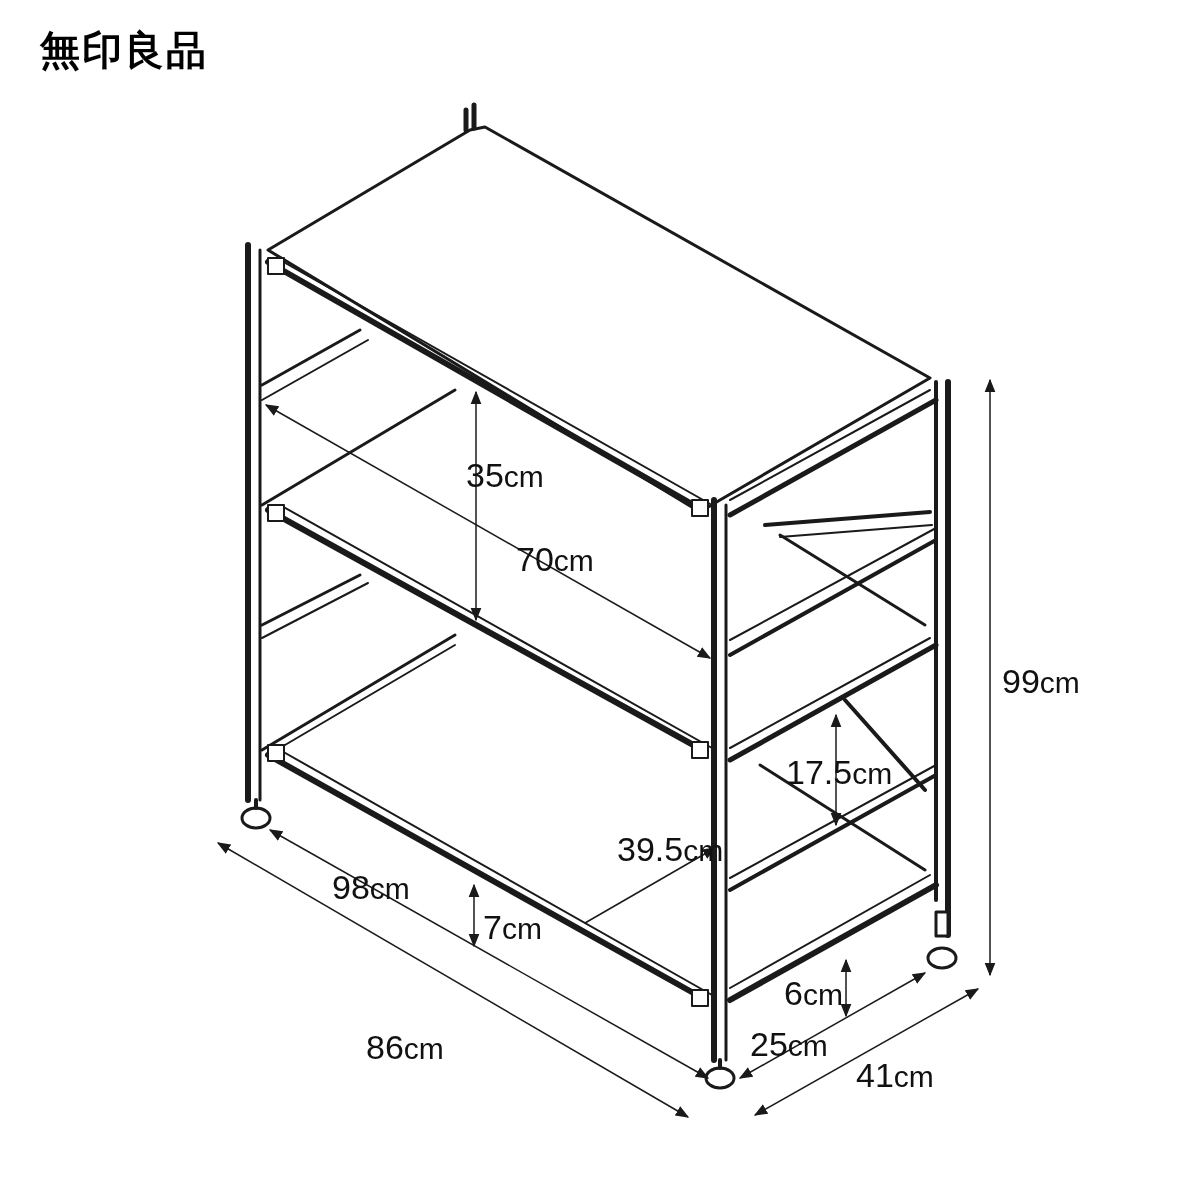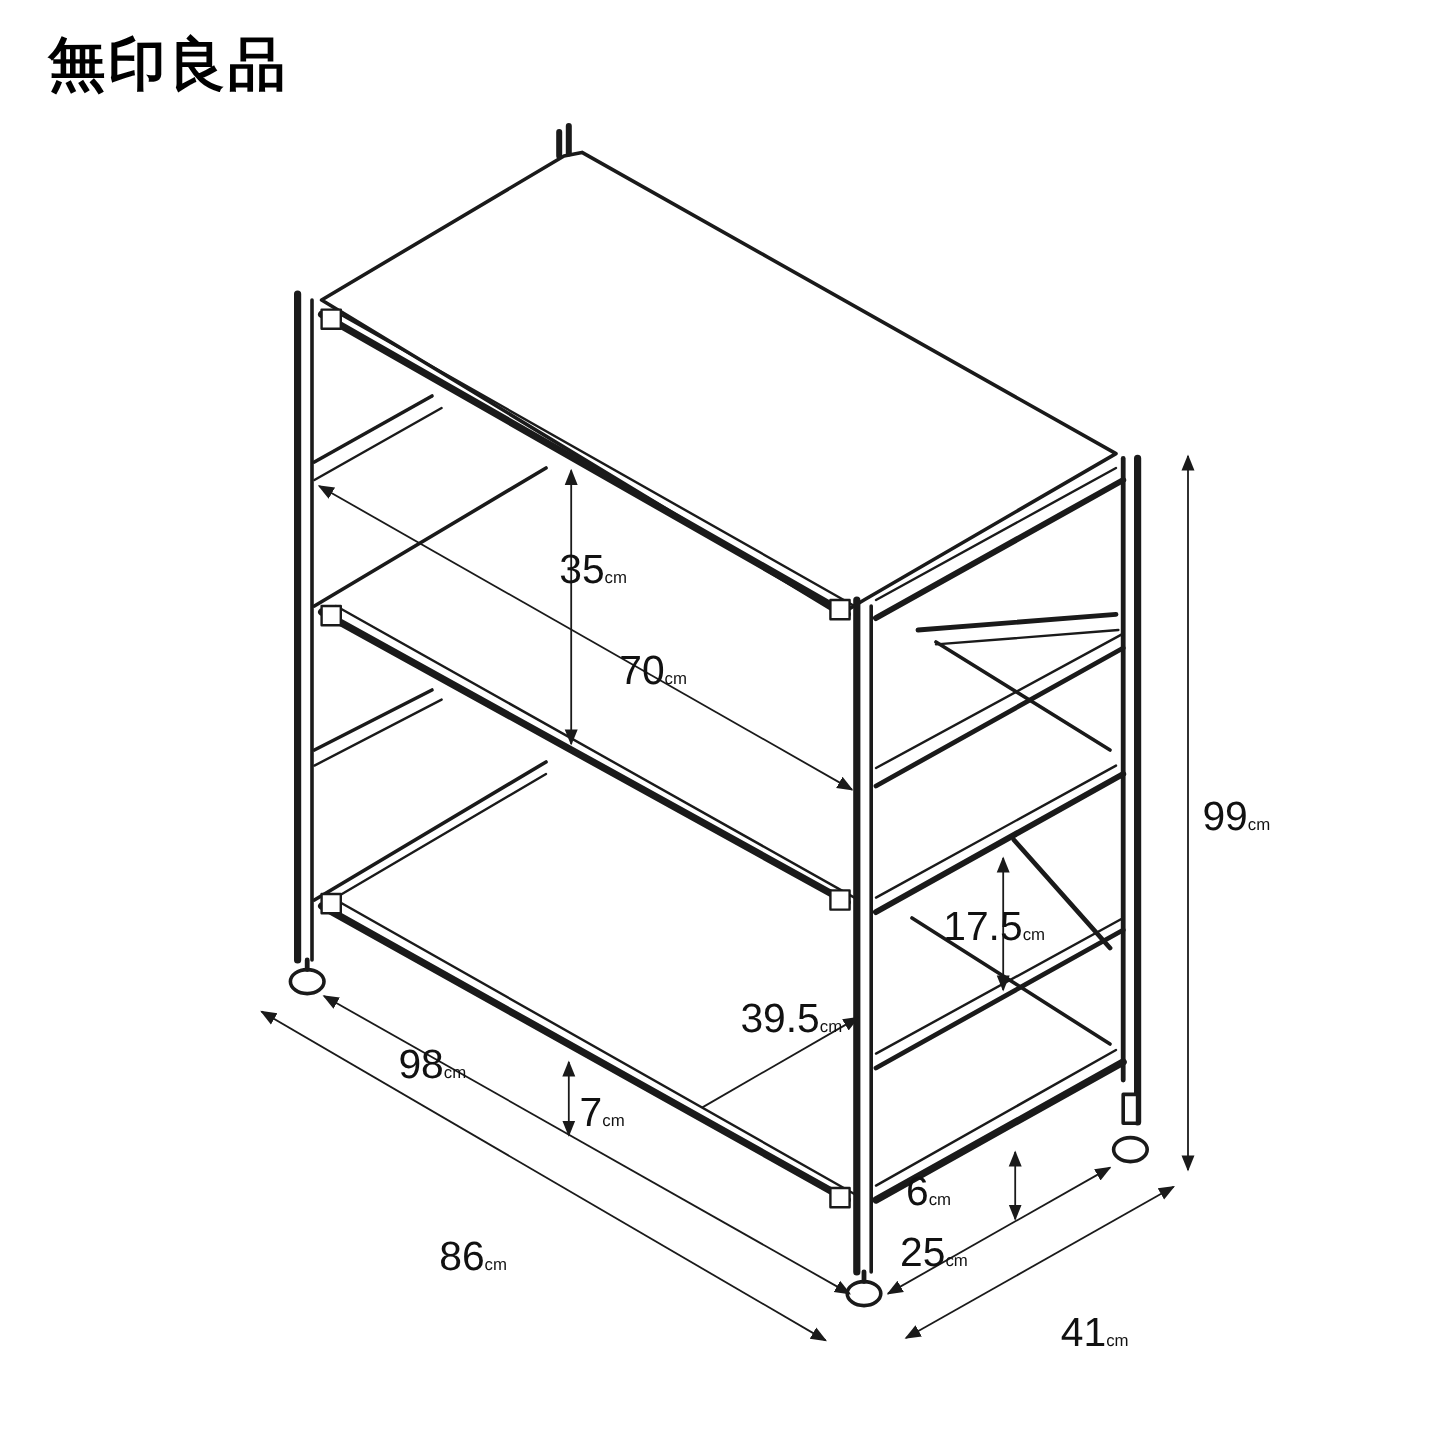--- a/index.html
+++ b/index.html
@@ -1,30 +1,30 @@
 <!DOCTYPE html>
 <html><head>
   <meta charset="utf-8">
   <style>
     html, body { margin: 0; padding: 0; background: #ffffff; }
     body { width: 1200px; height: 1200px; position: relative; overflow: hidden; font-family: "Liberation Sans", sans-serif; }
     .brand {
       position: absolute; left: 40px; top: 30px;
       font-family: "DejaVu Sans", sans-serif;
-      font-weight: 900; font-size: 48px; letter-spacing: 2px; color: #000;
+      font-weight: 900; font-size: 40px; letter-spacing: 2px; color: #000;
       line-height: 1;
     }
     svg.drawing { position: absolute; left: 0; top: 0; width: 1200px; height: 1200px; }
     .dim {
       position: absolute; font-family: "Liberation Sans", sans-serif;
       color: #111; white-space: nowrap; line-height: 1;
       background: transparent;
     }
     .dim .num { font-size: 34px; }
-    .dim .unit { font-size: 14px; }
+    .dim .unit { font-size: 30px; }
   </style>
 </head>
 <body>
 
 <div class="brand">無印良品</div>
 
 <svg class="drawing" viewBox="0 0 1200 1200" xmlns="http://www.w3.org/2000/svg">
   <defs>
     <marker id="arr" viewBox="0 0 10 10" refX="9" refY="5" markerWidth="9" markerHeight="9" orient="auto-start-reverse">
       <path d="M0,1 L10,5 L0,9 z" fill="#1a1a1a"></path>
@@ -128,21 +128,21 @@
 </div>
 <div class="dim" style="left:332px; top:870px;">
   <span class="num">98</span><span class="unit">cm</span>
 </div>
 <div class="dim" style="left:483px; top:910px;">
   <span class="num">7</span><span class="unit">cm</span>
 </div>
 <div class="dim" style="left:366px; top:1030px;">
   <span class="num">86</span><span class="unit">cm</span>
 </div>
-<div class="dim" style="left:755px; top:976px;">
+<div class="dim" style="left:784px; top:976px;">
   <span class="num">6</span><span class="unit">cm</span>
 </div>
 <div class="dim" style="left:750px; top:1027px;">
   <span class="num">25</span><span class="unit">cm</span>
 </div>
-<div class="dim" style="left:884px; top:1058px;margin-top:36px;">
+<div class="dim" style="left:856px; top:1058px;">
   <span class="num">41</span><span class="unit">cm</span>
 </div>
 
 </body></html>

